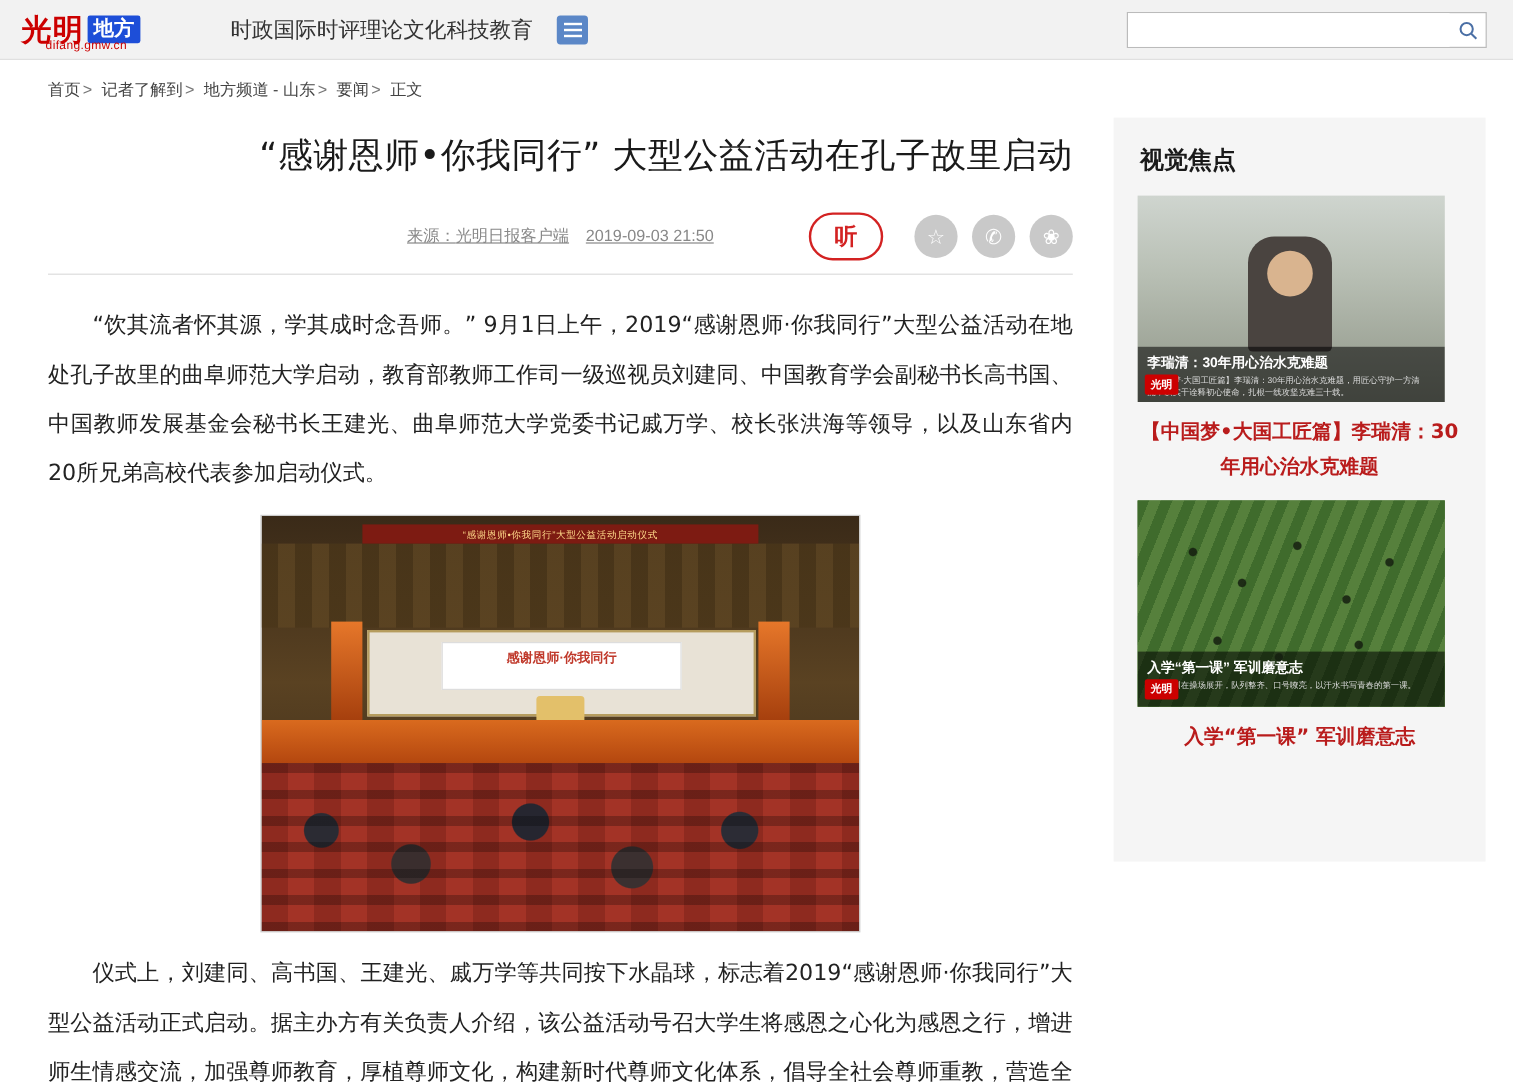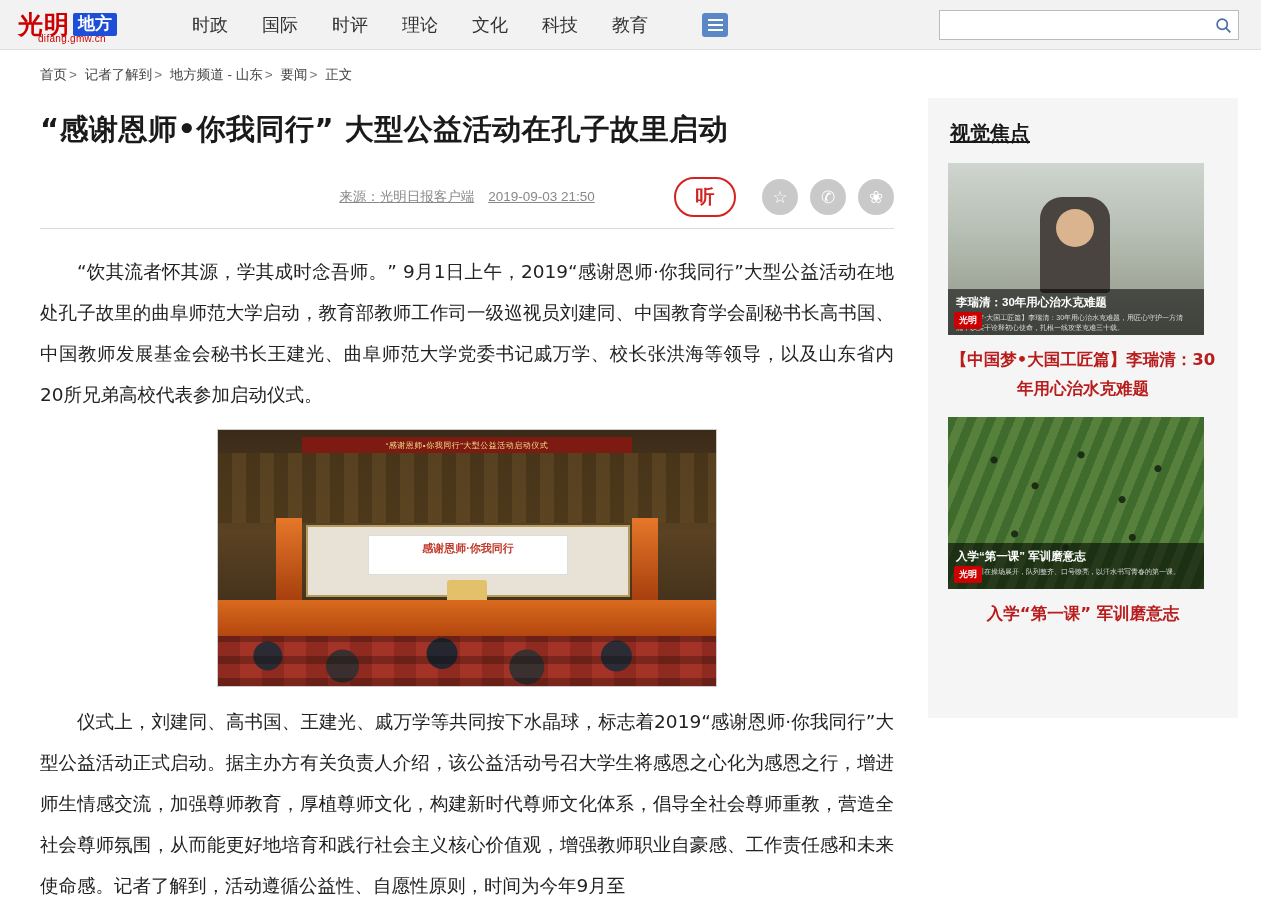--- a/index.html
+++ b/index.html
@@ -50,21 +50,20 @@
     color: #c00;
     position: absolute;
     top: 33px;
     left: 38px;
     letter-spacing: 0.3px;
   }
   .nav {
     display: flex;
     align-items: center;
     margin-left: 34px;
-    gap: 34px;
     text-align: center;
   }
   .nav-item {
     font-size: 18px;
     color: #333;
     cursor: pointer;
     white-space: nowrap;
   }
   .nav-grid-btn {
     width: 26px; height: 24px;
@@ -124,23 +123,23 @@
     width: 1261px;
     display: flex;
     padding: 0 22px 0 22px;
   }
   .main-col { width: 890px; flex: 0 0 890px; padding: 0 18px; }
   .side-col { width: 310px; flex: 0 0 310px; margin-left: 16px; }
 
   
   .article-title {
     font-size: 29px;
-    font-weight: bold;
+    font-weight: normal;
     color: #1a1a1a;
-    text-align: left;
+    text-align: right;
     margin: 12px 0 24px;
     font-family: "DejaVu Sans", "Liberation Sans", sans-serif;
     letter-spacing: 0.5px;
   }
   .meta-row {
     display: flex;
     align-items: center;
     justify-content: center;
     position: relative;
     height: 46px;
@@ -198,21 +197,21 @@
     text-indent: 2em;
     margin: 0 0 10px;
     text-align: justify;
     font-family: "DejaVu Sans", "Liberation Sans", sans-serif;
   }
   .article-figure {
     margin: 14px 0 14px;
     text-align: center;
   }
   .figure-img {
-    width: 500px; height: 258px;
+    width: 500px; height: 348px;
     margin: 0 auto;
     border: 1px solid #ccc;
     position: relative;
     overflow: hidden;
     background: linear-gradient(180deg,#3a2a18 0%,#5a4222 40%,#2d2014 100%);
   }
   
   .fig-banner {
     position: absolute; top: 7px; left: 50%;
     transform: translateX(-50%);
@@ -279,21 +278,20 @@
     background: #f5f5f5;
     padding: 18px 20px 22px;
     height: 620px;
   }
   .side-title {
     font-size: 20px;
     color: #1a1a1a;
     font-weight: bold;
     margin: 4px 0 16px 2px;
     font-family: "DejaVu Sans", "Liberation Sans", sans-serif;
-    text-decoration: underline;
   }
   .side-card { margin-bottom: 14px; }
   .card-thumb {
     width: 256px; height: 172px;
     position: relative;
     overflow: hidden;
   }
   .thumb-office {
     background: linear-gradient(180deg,#cfd5cf 0%,#b8bfb4 38%,#8e9486 100%);
   }

